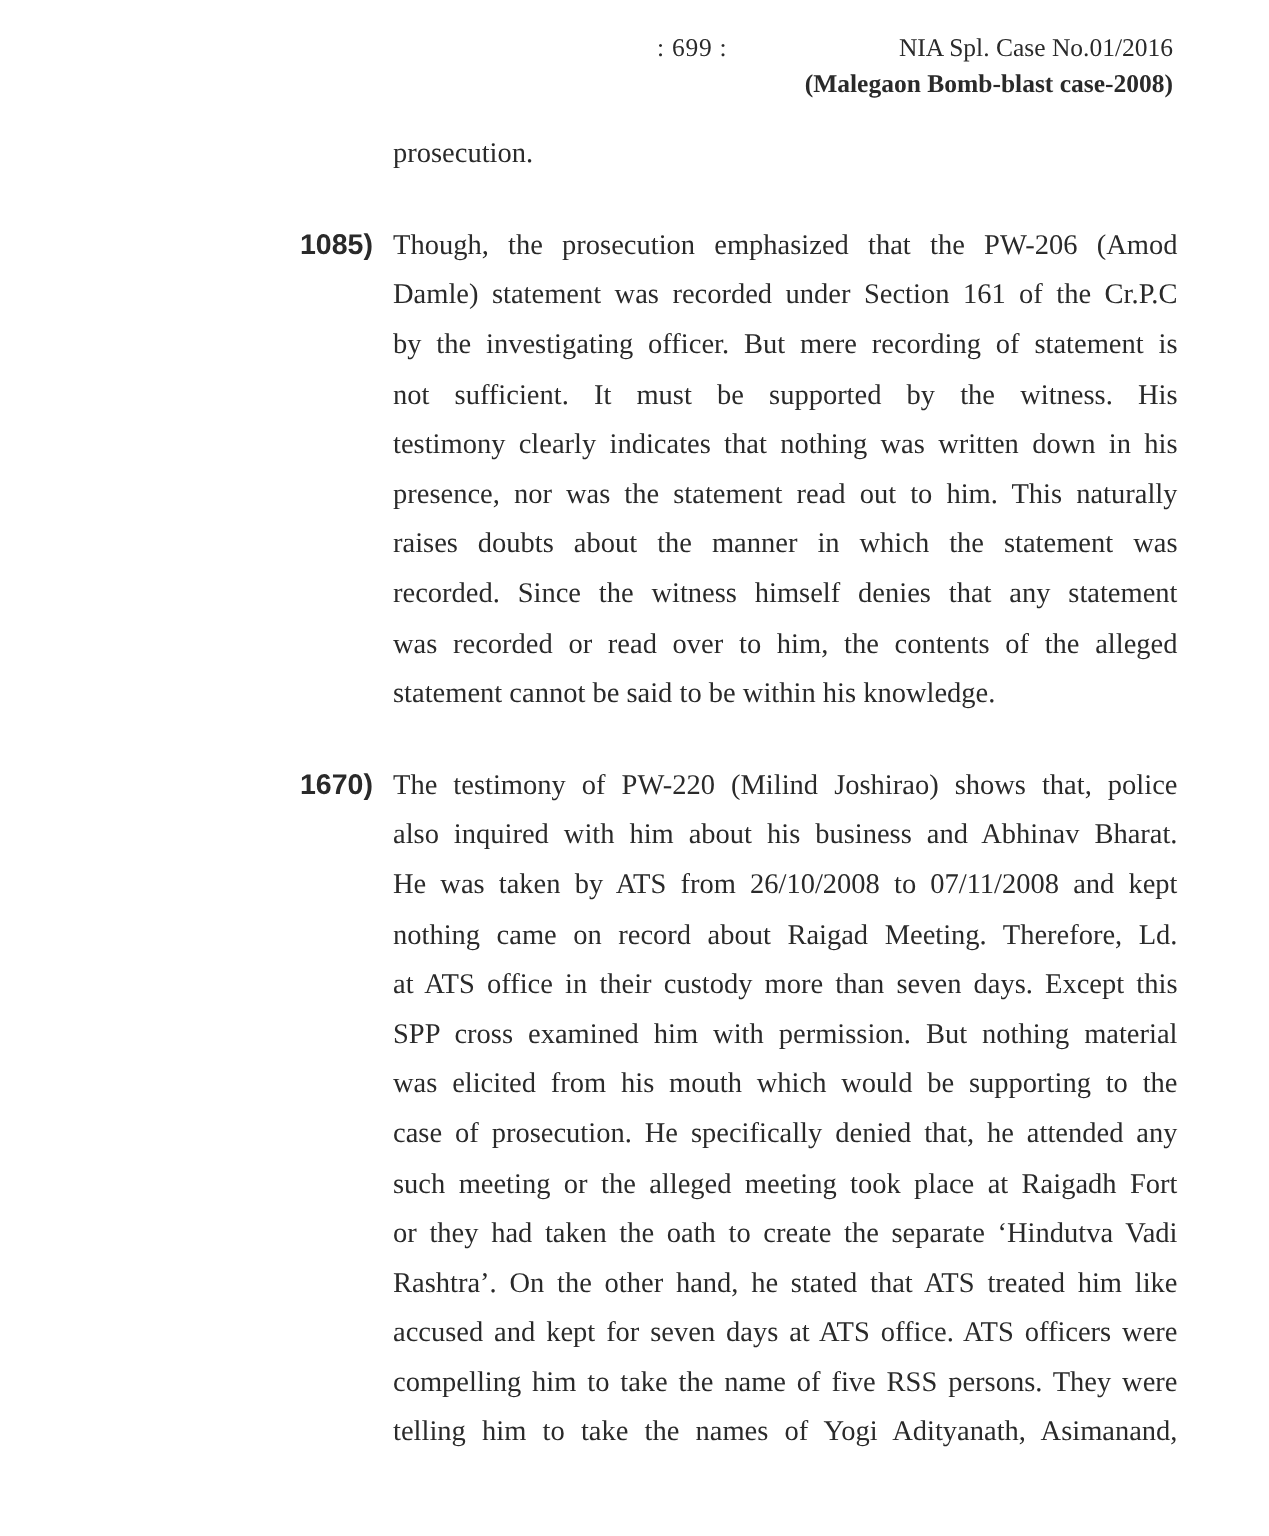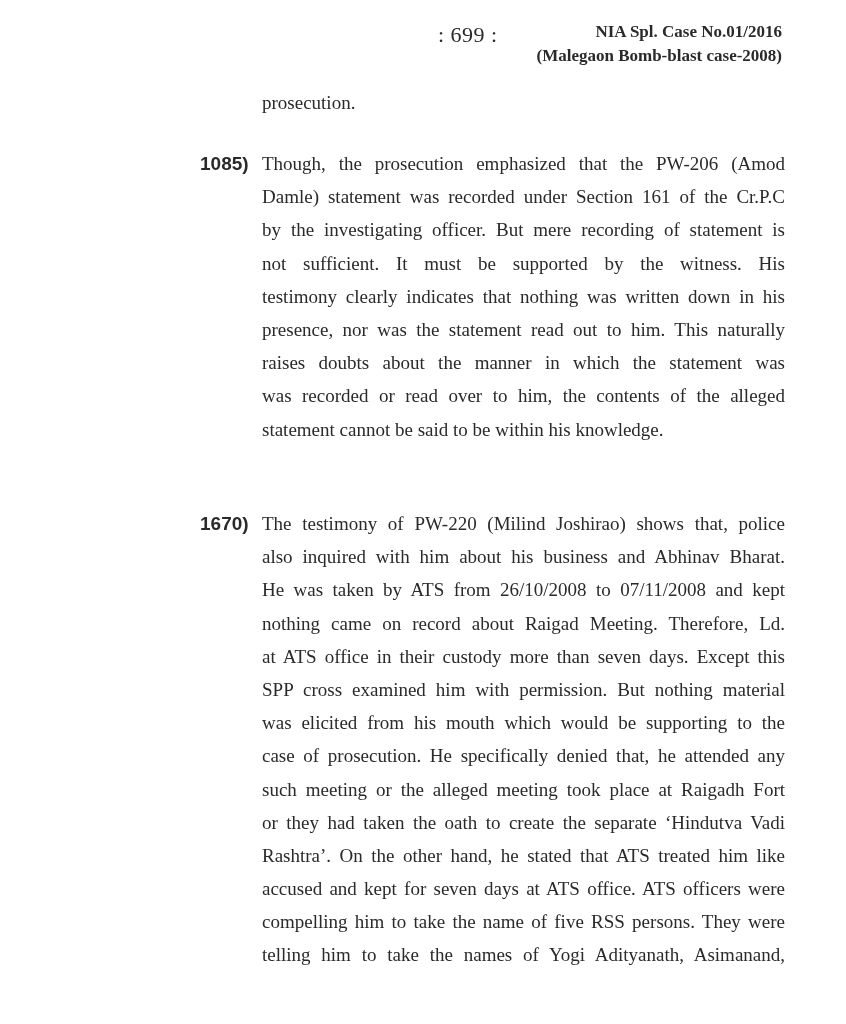--- a/index.html
+++ b/index.html
@@ -3,25 +3,25 @@
 <meta charset="utf-8">
 <style>
   html, body { margin: 0; padding: 0; background: #ffffff; }
   body {
     width: 846px; height: 1024px; position: relative; overflow: hidden;
     font-family: "Liberation Serif", "DejaVu Serif", serif;
     color: #2a2a2a;
   }
   .header-page {
     position: absolute; left: 438px; top: 22px;
-    font-size: 22px; letter-spacing: 0.5px;
+    font-size: 17px; letter-spacing: 0.5px;
   }
   .header-case {
     position: absolute; right: 64px; top: 22px;
-    font-size: 17px; font-weight: bold; text-align: right;
+    font-size: 17px; font-weight: normal; text-align: right;
   }
   .header-sub {
     position: absolute; right: 64px; top: 46px;
     font-size: 17px; font-weight: bold; text-align: right;
   }
   .lines { position: absolute; left: 262px; width: 523px; }
   .line {
     font-size: 19px; line-height: 33.2px; height: 33.2px;
     white-space: nowrap; text-align: justify; text-align-last: justify;
     overflow: hidden;
@@ -48,20 +48,21 @@
 <div>
   <div class="para-num" style="top:147px;">1085)</div>
   <div class="lines" style="top:147px;">
     <div class="line">Though, the prosecution emphasized that the PW-206 (Amod</div>
     <div class="line">Damle) statement was recorded under Section 161 of the Cr.P.C</div>
     <div class="line">by the investigating officer.  But mere recording of statement is</div>
     <div class="line">not sufficient. It must be supported by the witness. His</div>
     <div class="line">testimony clearly indicates that nothing was written down in his</div>
     <div class="line">presence, nor was the statement read out to him. This naturally</div>
     <div class="line">raises doubts about the manner in which the statement was</div>
+    <div class="line">recorded. Since the witness himself denies that any statement</div>
     <div class="line">was recorded or read over to him, the contents of the alleged</div>
     <div class="line last">statement cannot be said to be within his knowledge.</div>
   </div>
 </div>
 
 <div>
   <div class="para-num" style="top:507px;">1670)</div>
   <div class="lines" style="top:507px;">
     <div class="line">The testimony of PW-220 (Milind Joshirao) shows that, police</div>
     <div class="line">also inquired with him about his business and Abhinav Bharat.</div>

